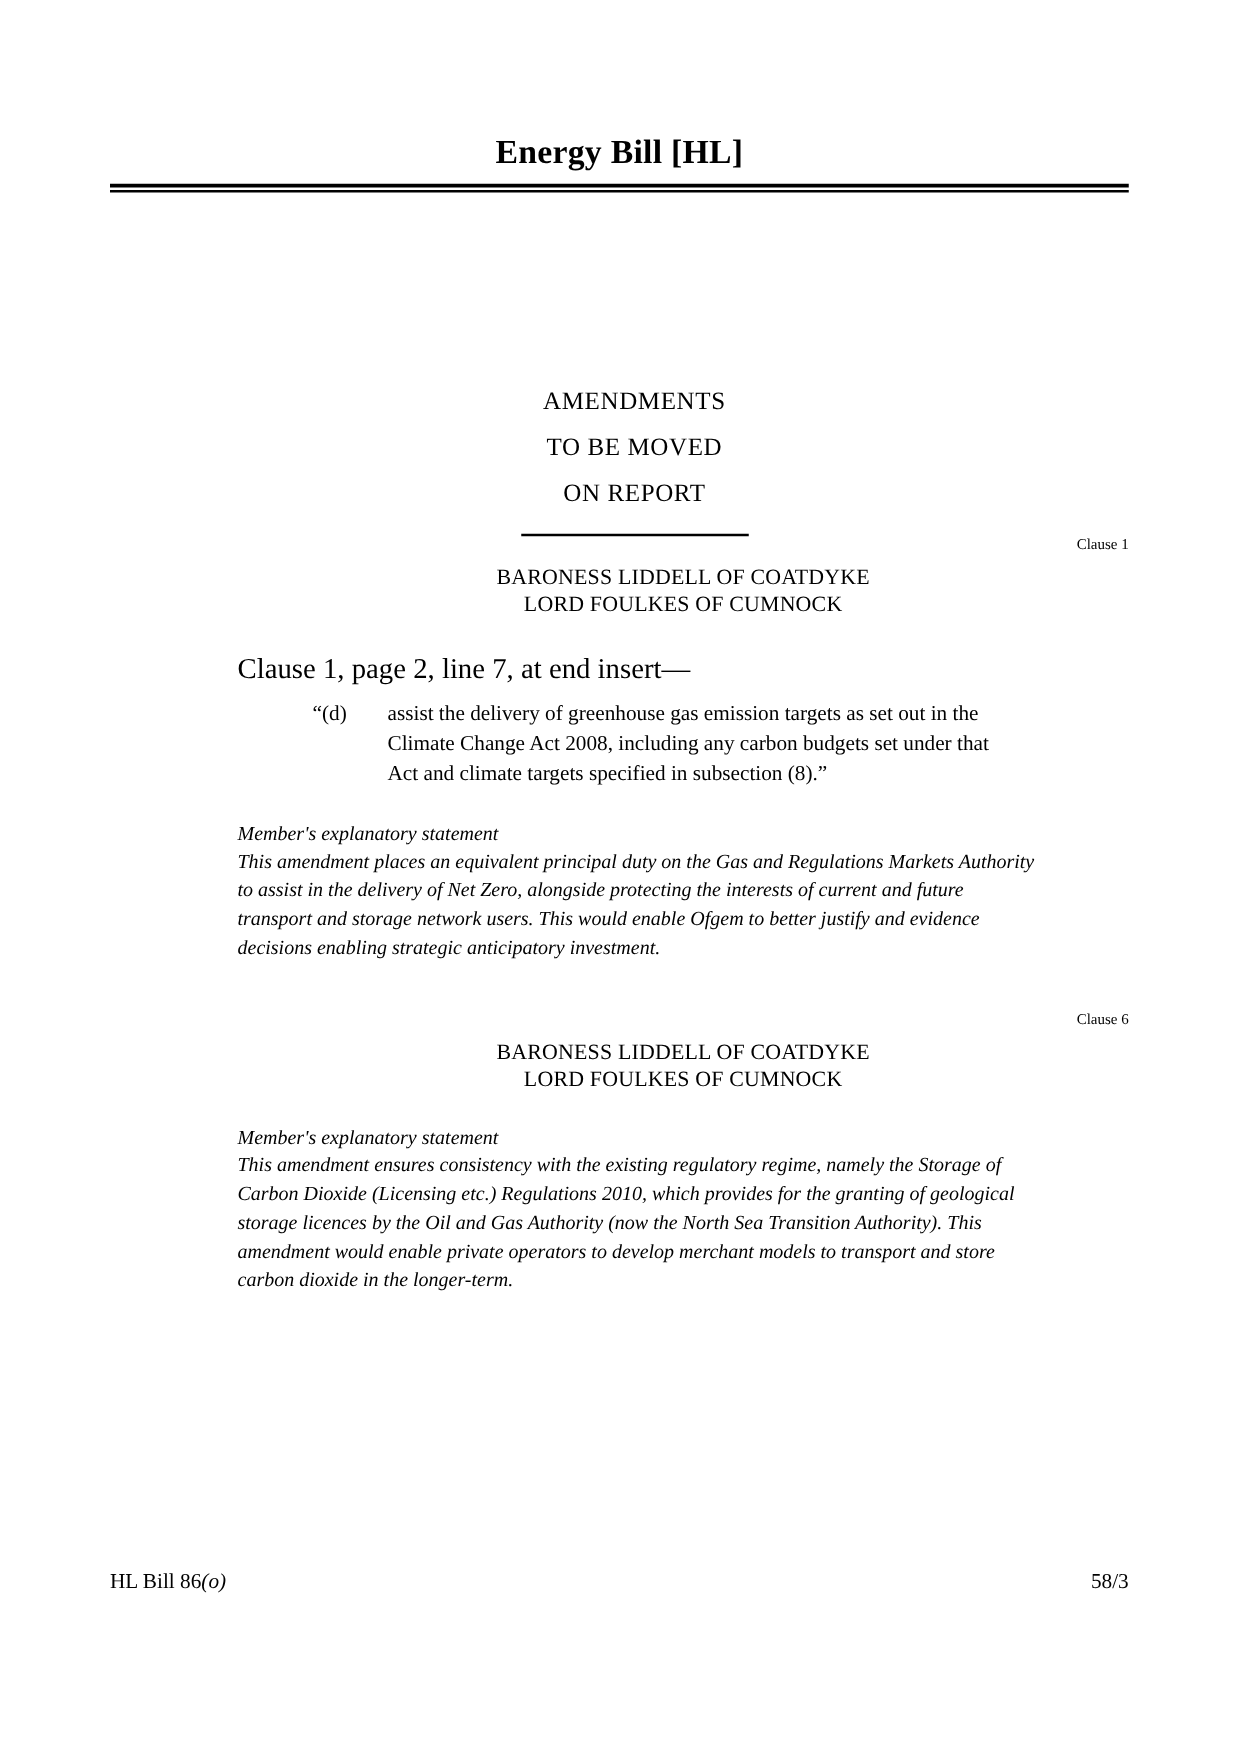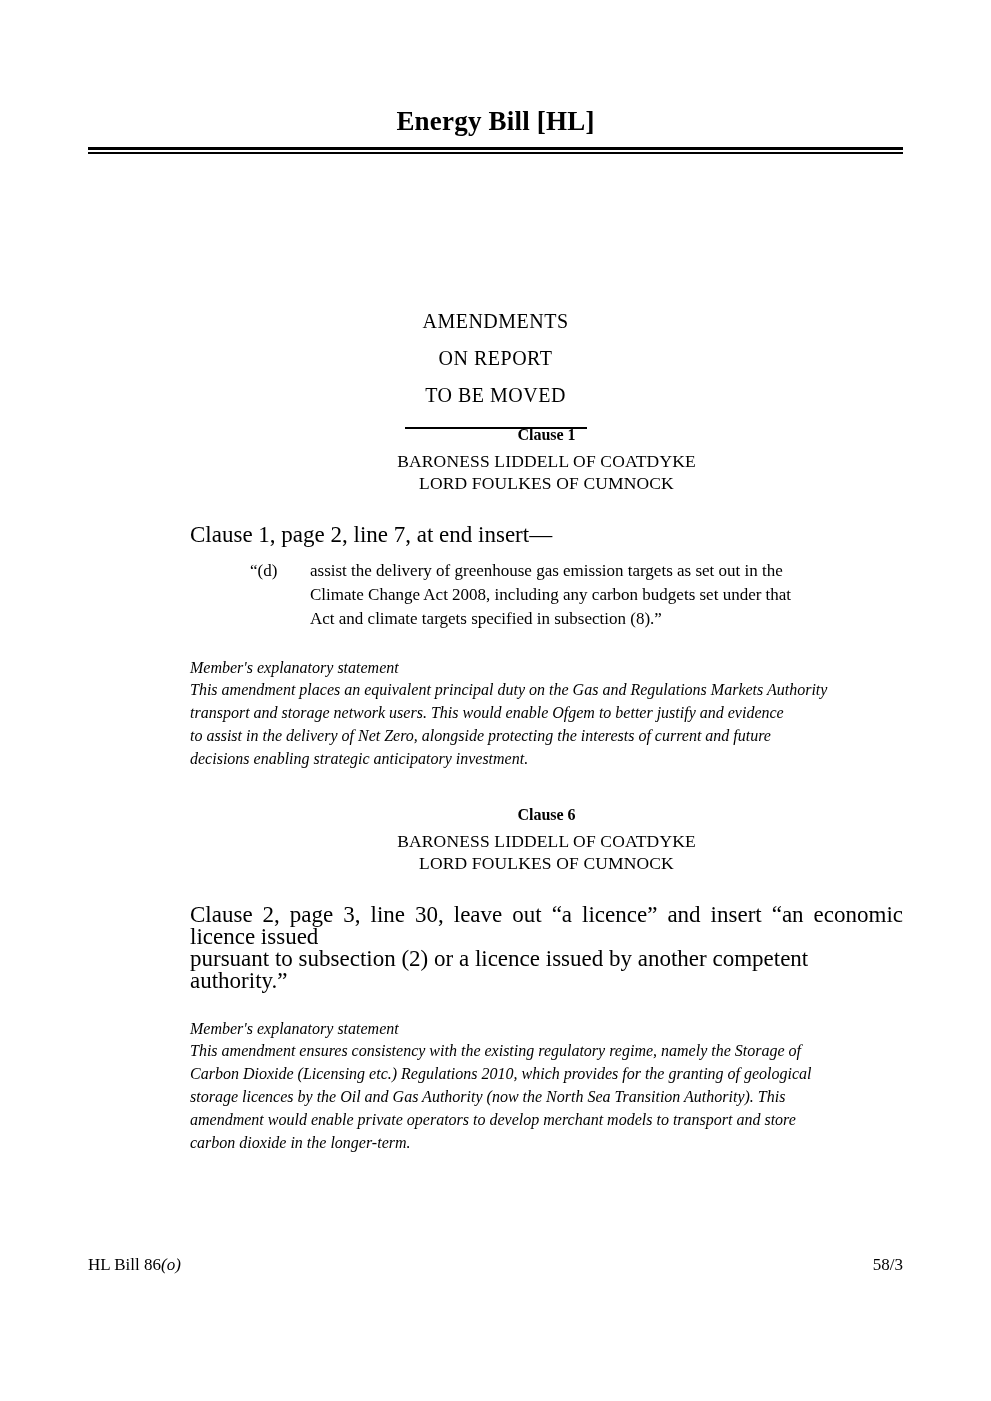--- a/index.html
+++ b/index.html
@@ -53,21 +53,21 @@
   }
   .rule-double .thin {
     height: 1.6px;
     background: #000;
     width: 100%;
   }
 
   
   .amend-head {
     position: absolute;
-    left: 88px;
+    left: 100px;
     top: 303px;
     width: 815px;
     text-align: center;
   }
   .amend-head .line {
     font-size: 20px;
     line-height: 37px;
     letter-spacing: 0.5px;
   }
   .rule-short {
@@ -79,23 +79,23 @@
 
   
   .content {
     position: absolute;
     left: 190px;
     top: 424px;
     width: 713px;
   }
 
   .clause-heading {
-    text-align: center;
-    font-size: 16px;
-    font-weight: bold;
+    text-align: right;
+    font-size: 12px;
+    font-weight: normal;
     line-height: 22px;
   }
 
   .sponsors {
     text-align: center;
     margin-top: 4px;
     font-size: 17.5px;
     line-height: 22px;
     letter-spacing: 0.15px;
   }
@@ -176,22 +176,22 @@
     <div class="doc-title">Energy Bill [HL]</div>
     <div class="rule-double">
       <div class="thick"></div>
       <div class="gap"></div>
       <div class="thin"></div>
     </div>
   </div>
 
   <div class="amend-head">
     <div class="line">AMENDMENTS</div>
+    <div class="line">TO BE MOVED</div>
     <div class="line">ON REPORT</div>
-    <div class="line">TO BE MOVED</div>
     <div class="rule-short"></div>
   </div>
 
   <div class="content">
 
     <div>
 
       <div class="clause-heading">Clause 1</div>
 
       <div class="sponsors">
@@ -207,42 +207,38 @@
           <div>assist the delivery of greenhouse gas emission targets as set out in the</div>
           <div>Climate Change Act 2008, including any carbon budgets set under that</div>
           <div class="lastline">Act and climate targets specified in subsection (8).”</div>
         </div>
       </div>
 
       <div class="explan">
         <div class="explan-title">Member's explanatory statement</div>
         <div class="explan-text">
           <div>This amendment places an equivalent principal duty on the Gas and Regulations Markets Authority</div>
+          <div>to assist in the delivery of Net Zero, alongside protecting the interests of current and future</div>
           <div>transport and storage network users. This would enable Ofgem to better justify and evidence</div>
-          <div>to assist in the delivery of Net Zero, alongside protecting the interests of current and future</div>
           <div class="lastline">decisions enabling strategic anticipatory investment.</div>
         </div>
       </div>
     </div>
 
     <div class="block-gap"></div>
 
     <div>
 
       <div class="clause-heading">Clause 6</div>
 
       <div class="sponsors">
         <div>BARONESS LIDDELL OF COATDYKE</div>
         <div>LORD FOULKES OF CUMNOCK</div>
       </div>
 
-      <div class="amend-body">
-        <div>Clause 2, page 3, line 30, leave out “a licence” and insert “an economic licence issued</div>
-        <div style="text-align:left;">pursuant to subsection (2) or a licence issued by another competent authority.”</div>
-      </div>
 
       <div class="explan">
         <div class="explan-title">Member's explanatory statement</div>
         <div class="explan-text">
           <div>This amendment ensures consistency with the existing regulatory regime, namely the Storage of</div>
           <div>Carbon Dioxide (Licensing etc.) Regulations 2010, which provides for the granting of geological</div>
           <div>storage licences by the Oil and Gas Authority (now the North Sea Transition Authority). This</div>
           <div>amendment would enable private operators to develop merchant models to transport and store</div>
           <div class="lastline">carbon dioxide in the longer-term.</div>
         </div>

